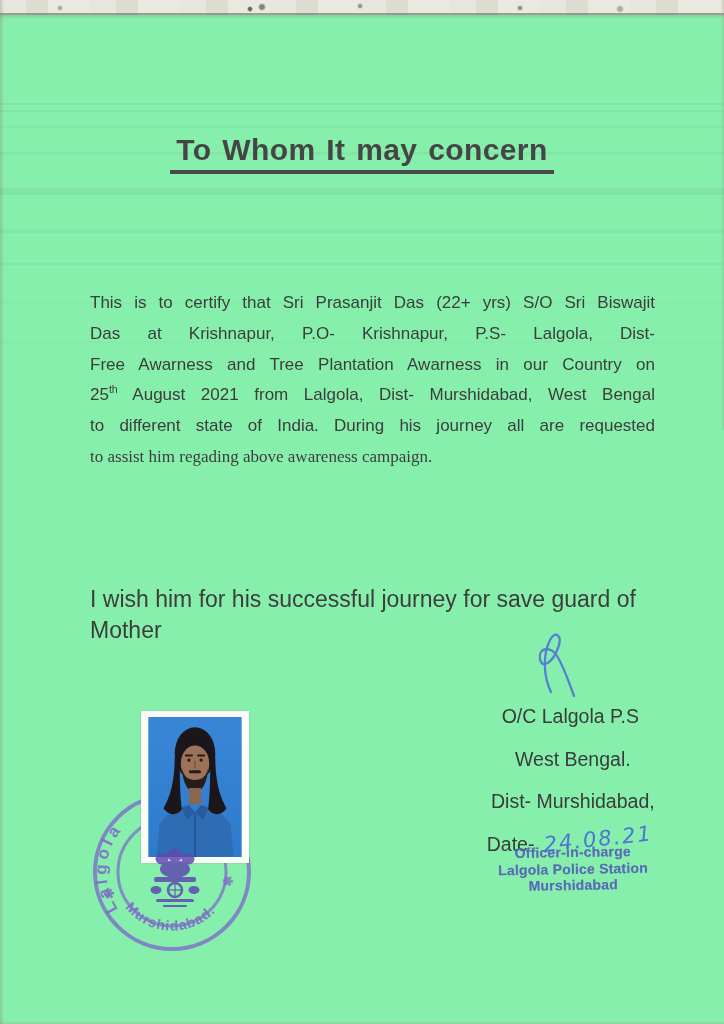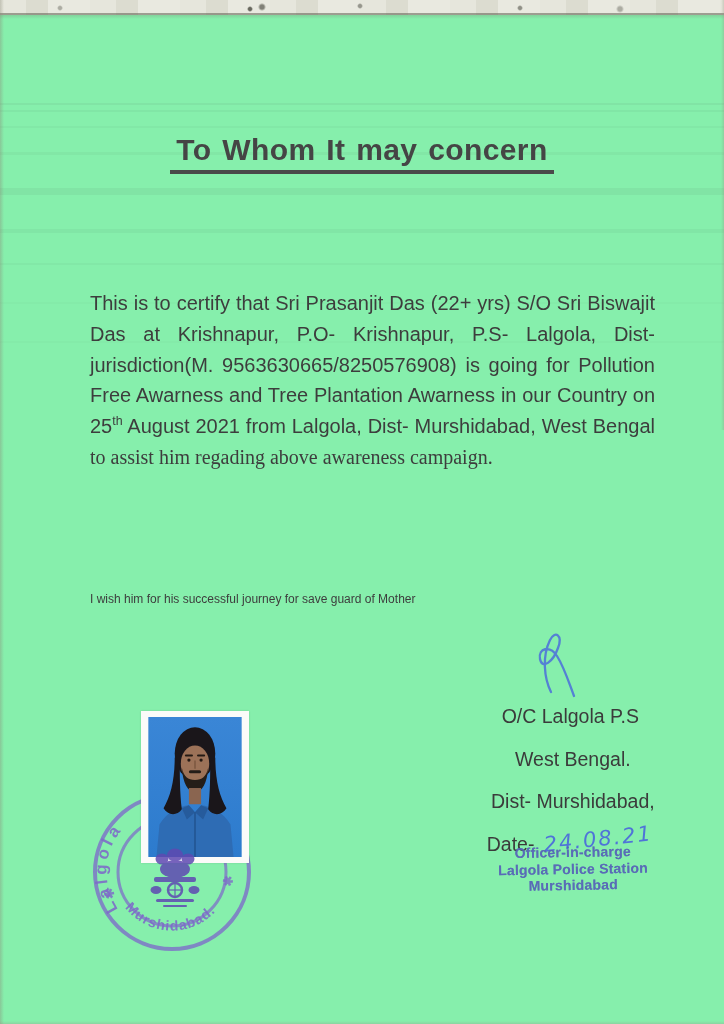--- a/index.html
+++ b/index.html
@@ -28,25 +28,25 @@
   .edgeL{position:absolute;left:0;top:0;width:4px;height:1024px;background:linear-gradient(90deg,rgba(140,140,122,.40),rgba(140,140,122,0));}
   .edgeR{position:absolute;right:0;top:0;width:3px;height:430px;background:linear-gradient(270deg,rgba(150,150,132,.35),rgba(150,150,132,0));}
   .edgeB{position:absolute;left:0;bottom:0;width:724px;height:3px;background:linear-gradient(0deg,rgba(150,150,132,.30),transparent);}
   
   .title-wrap{position:absolute;top:133px;left:0;width:724px;text-align:center;}
   .title-text{
     display:inline-block;font-size:30px;font-weight:700;letter-spacing:.4px;word-spacing:2px;
     color:#454545;border-bottom:4px solid #4a4a4a;padding:0 6px 3px 6px;
   }
   
-  .para1{position:absolute;left:90px;top:288px;width:565px;font-size:20px;line-height:30.8px;}
+  .para1{position:absolute;left:90px;top:288px;width:565px;font-size:17px;line-height:30.8px;}
   .jline{text-align:justify;text-align-last:justify;white-space:normal;}
   .jline.last{text-align:left;text-align-last:left;font-family:Liberation Serif, serif;}
   .jline sup{font-size:.62em;vertical-align:super;line-height:0;}
-  .para2{position:absolute;left:90px;top:584px;width:575px;font-size:12px;line-height:31px;text-align:left;}
+  .para2{position:absolute;left:90px;top:584px;width:575px;font-size:23px;line-height:31px;text-align:left;}
   
   .sig-svg{position:absolute;left:518px;top:628px;width:72px;height:76px;}
   .sig-block{position:absolute;left:486px;top:695px;font-size:19.5px;color:#3b3b3b;}
   .sig-line{height:42.5px;line-height:42.5px;white-space:nowrap;text-align:center;}
   .sig-line.indent{padding-left:5px;}
   .date-hand{
     display:inline-block;font-family:"DejaVu Sans",sans-serif;font-style:italic;
     font-size:21px;letter-spacing:2px;color:var(--hand-blue,#4f74d8);
     transform:rotate(-6deg) translateY(-5px);margin-left:10px;
   }
@@ -92,23 +92,23 @@
   <div class="edgeR"></div>
   <div class="edgeB"></div>
 
   <div class="title-wrap">
     <span class="title-text">To Whom It may concern</span>
   </div>
 
   <div class="para1">
     <div class="jline"><span>This is to certify that Sri Prasanjit Das (22+ yrs) S/O Sri Biswajit</span><sup></sup><span></span></div>
     <div class="jline"><span>Das at Krishnapur, P.O- Krishnapur, P.S- Lalgola, Dist-</span><sup></sup><span></span></div>
-    <div class="jline"><span>jurisdiction(M. 9563630665/8250576908) is going for Pollution</span><sup></sup><span></span></div>
     <div class="jline"><span>Free Awarness and Tree Plantation Awarness in our Country on</span><sup></sup><span></span></div>
     <div class="jline"><span>25</span><sup>th</sup><span> August 2021 from Lalgola, Dist- Murshidabad, West Bengal</span></div>
+    <div class="jline"><span>to different state of India. During his journey all are requested</span><sup></sup><span></span></div>
     <div class="jline last"><span>to assist him regading above awareness campaign.</span><sup></sup><span></span></div>
   </div>
 
   <div class="para2">
     <div>I wish him for his successful journey for save guard of Mother</div>
   </div>
 
   <svg class="sig-svg" viewBox="0 0 72 76">
     <path d="M33,64 C26,50 24,28 32,12 C37,2 45,7 40,20 C35,34 24,42 22,31 C20,20 32,17 39,28 C46,39 50,52 56,68" fill="none" stroke="var(--hand-blue,#4f74d8)" stroke-width="2.3" stroke-linecap="round" opacity=".9"></path>
   </svg>

